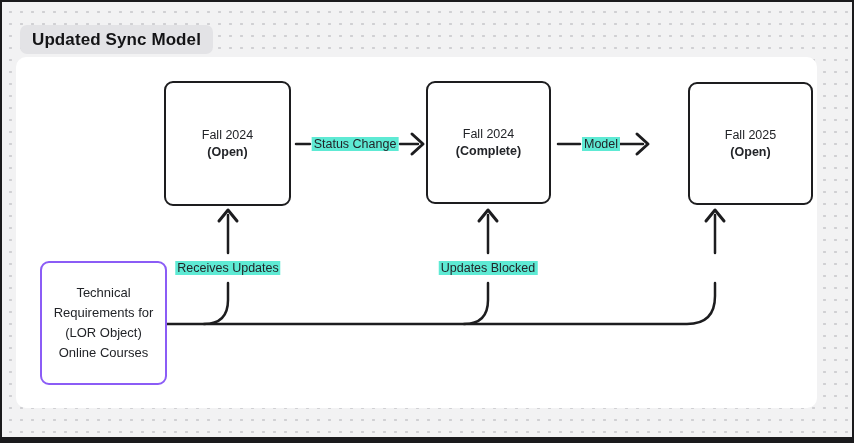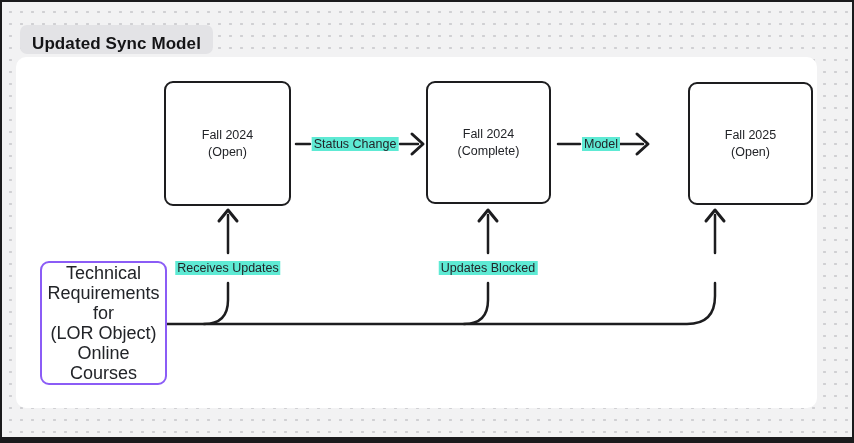--- a/index.html
+++ b/index.html
@@ -16,21 +16,21 @@
     background-size: 11px 12px;
     background-position: 3px 4px;
     overflow: hidden;
   }
 
   .title-pill {
     position: absolute;
     left: 18px; top: 23px;
     height: 29px;
     padding: 0 12px;
-    display: flex; align-items: flex-end;
+    display: flex; align-items: center;
     background: #e3e3e6;
     border-radius: 7px;
     font-size: 17px; font-weight: 700; color: #141416;
     letter-spacing: 0.1px;
     white-space: nowrap;
   }
 
   .canvas {
     position: absolute;
     left: 14px; top: 55px;
@@ -46,30 +46,30 @@
     background: #ffffff;
     border: 2.5px solid #1d1d1f;
     border-radius: 9px;
     display: flex; flex-direction: column;
     align-items: center; justify-content: center;
     text-align: center;
     color: #222428;
     font-size: 12.5px;
     line-height: 17px;
   }
-  .node .bold { font-weight: 400; }
+  .node .bold { font-weight: 700; }
 
   .node-1 { left: 148px; top: 24px; width: 127px; height: 125px; }
   .node-2 { left: 410px; top: 24px; width: 125px; height: 123px; }
   .node-3 { left: 636px; top: 25px; width: 125px; height: 123px; margin-left: 36px; }
 
   .node-source {
     left: 24px; top: 204px; width: 127px; height: 124px;
     border-color: #8b5cf6;
-    font-size: 18px;
+    font-size: 13px;
     line-height: 20px;
   }
 
   .edge-label {
     position: absolute;
     transform: translate(-50%, -50%);
     font-size: 12.5px;
     color: #222428;
     white-space: nowrap;
     background: #5eead4;

